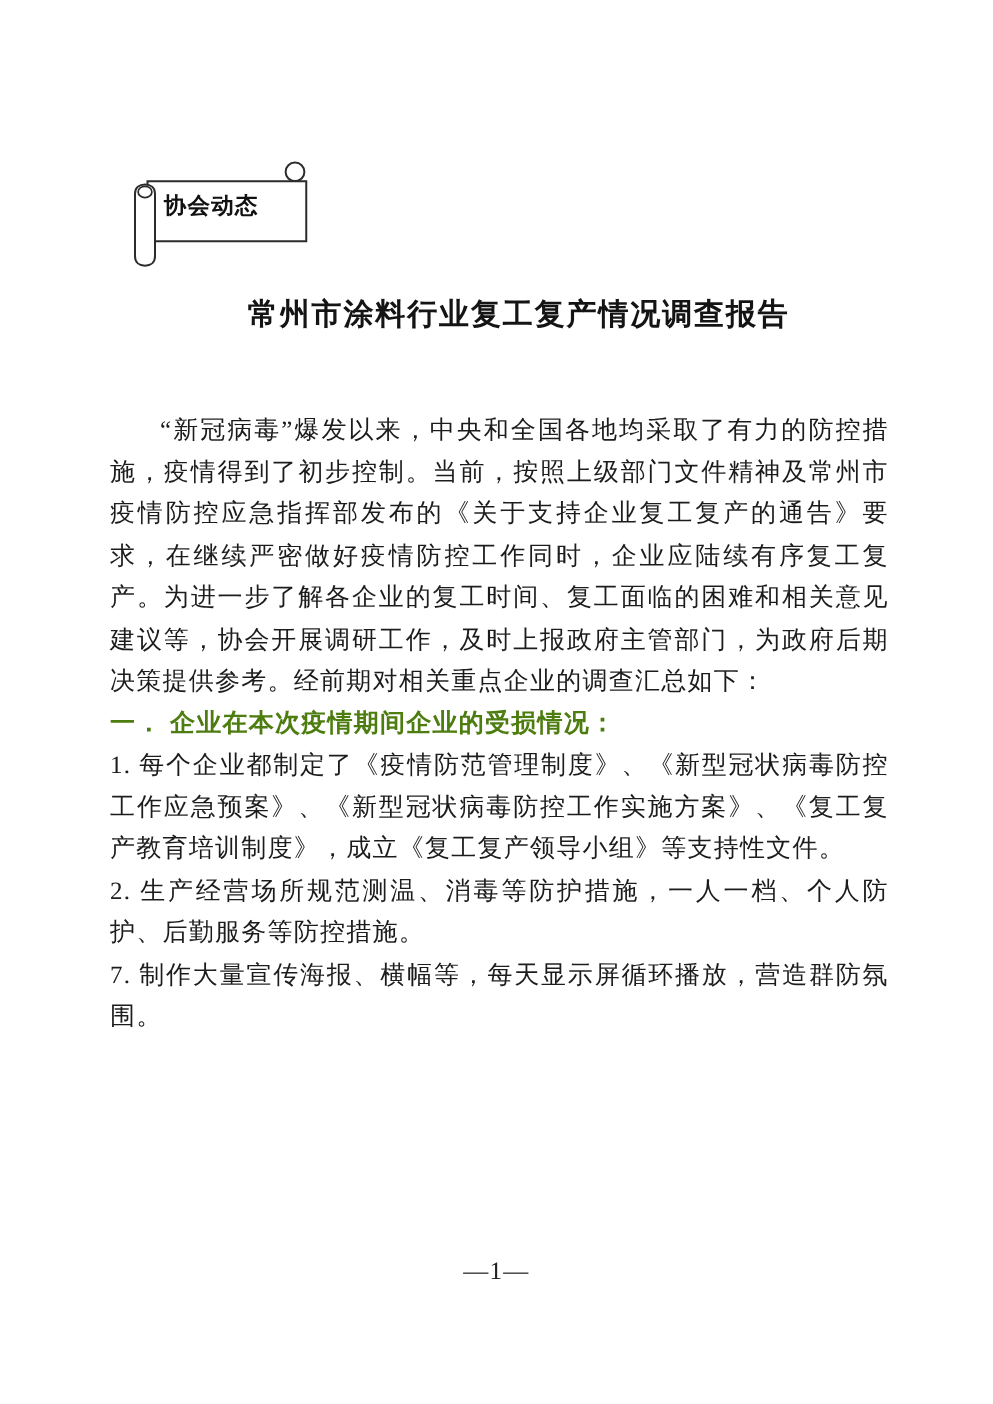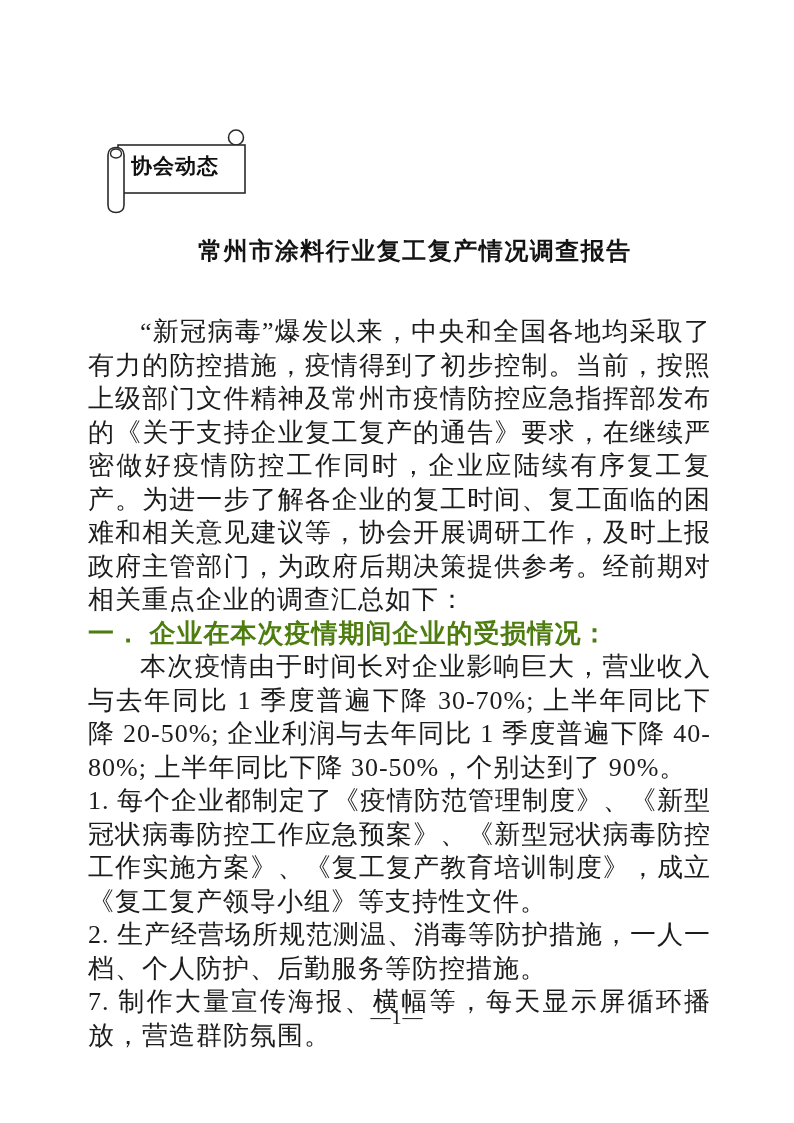--- a/index.html
+++ b/index.html
@@ -23,21 +23,21 @@
     left: 105px;
     top: 124px;
     width: 152px;
     height: 106px;
   }
   .banner svg { position: absolute; left: 0; top: 0; }
   .banner-label {
     position: absolute;
     left: 26px;
     top: 28px;
-    font-size: 21px;
+    font-size: 18px;
     font-weight: bold;
     letter-spacing: 1px;
     white-space: nowrap;
     color: #111;
   }
   .title {
     position: absolute;
     top: 235px;
     left: 0;
     width: 794px;
@@ -45,23 +45,23 @@
     text-align: center;
     text-indent: 36px;
     font-size: 24px;
     font-weight: bold;
     letter-spacing: 1.5px;
     color: #141414;
   }
   .content {
     position: absolute;
     left: 88px;
-    top: 315px;
+    top: 328px;
     width: 623px;
-    font-size: 26px;
+    font-size: 20px;
     line-height: 33.5px;
     letter-spacing: 1px;
     text-align: justify;
   }
   .content p { margin: 0; padding: 0; }
   .content p.indent { text-indent: 2em; }
   .content p.heading { font-weight: bold; color: #4d7c0f; }
   .page-number {
     position: absolute;
     top: 1006px;
@@ -91,21 +91,20 @@
     </svg>
     <span class="banner-label">协会动态</span>
   </div>
 
   <h1 class="title">常州市涂料行业复工复产情况调查报告</h1>
 
   <div class="content">
 
   <p class=" indent">“新冠病毒”爆发以来，中央和全国各地均采取了有力的防控措施，疫情得到了初步控制。当前，按照上级部门文件精神及常州市疫情防控应急指挥部发布的《关于支持企业复工复产的通告》要求，在继续严密做好疫情防控工作同时，企业应陆续有序复工复产。为进一步了解各企业的复工时间、复工面临的困难和相关意见建议等，协会开展调研工作，及时上报政府主管部门，为政府后期决策提供参考。经前期对相关重点企业的调查汇总如下：</p>
       <p class="heading">一． 企业在本次疫情期间企业的受损情况：</p>
-      <p class=" indent">本次疫情由于时间长对企业影响巨大，营业收入与去年同比 1 季度普遍下降 30-70%; 上半年同比下降 20-50%; 企业利润与去年同比 1 季度普遍下降 40-80%; 上半年同比下降 30-50%，个别达到了 90%。</p>
       <p class="">1. 每个企业都制定了《疫情防范管理制度》、《新型冠状病毒防控工作应急预案》、《新型冠状病毒防控工作实施方案》、《复工复产教育培训制度》，成立《复工复产领导小组》等支持性文件。</p>
       <p class="">2.  生产经营场所规范测温、消毒等防护措施，一人一档、个人防护、后勤服务等防控措施。</p>
       <p class="">7. 制作大量宣传海报、横幅等，每天显示屏循环播放，营造群防氛围。</p>
     </div>
 
   <div class="page-number">—1—</div>
 
 </div>
 
 </body></html>

